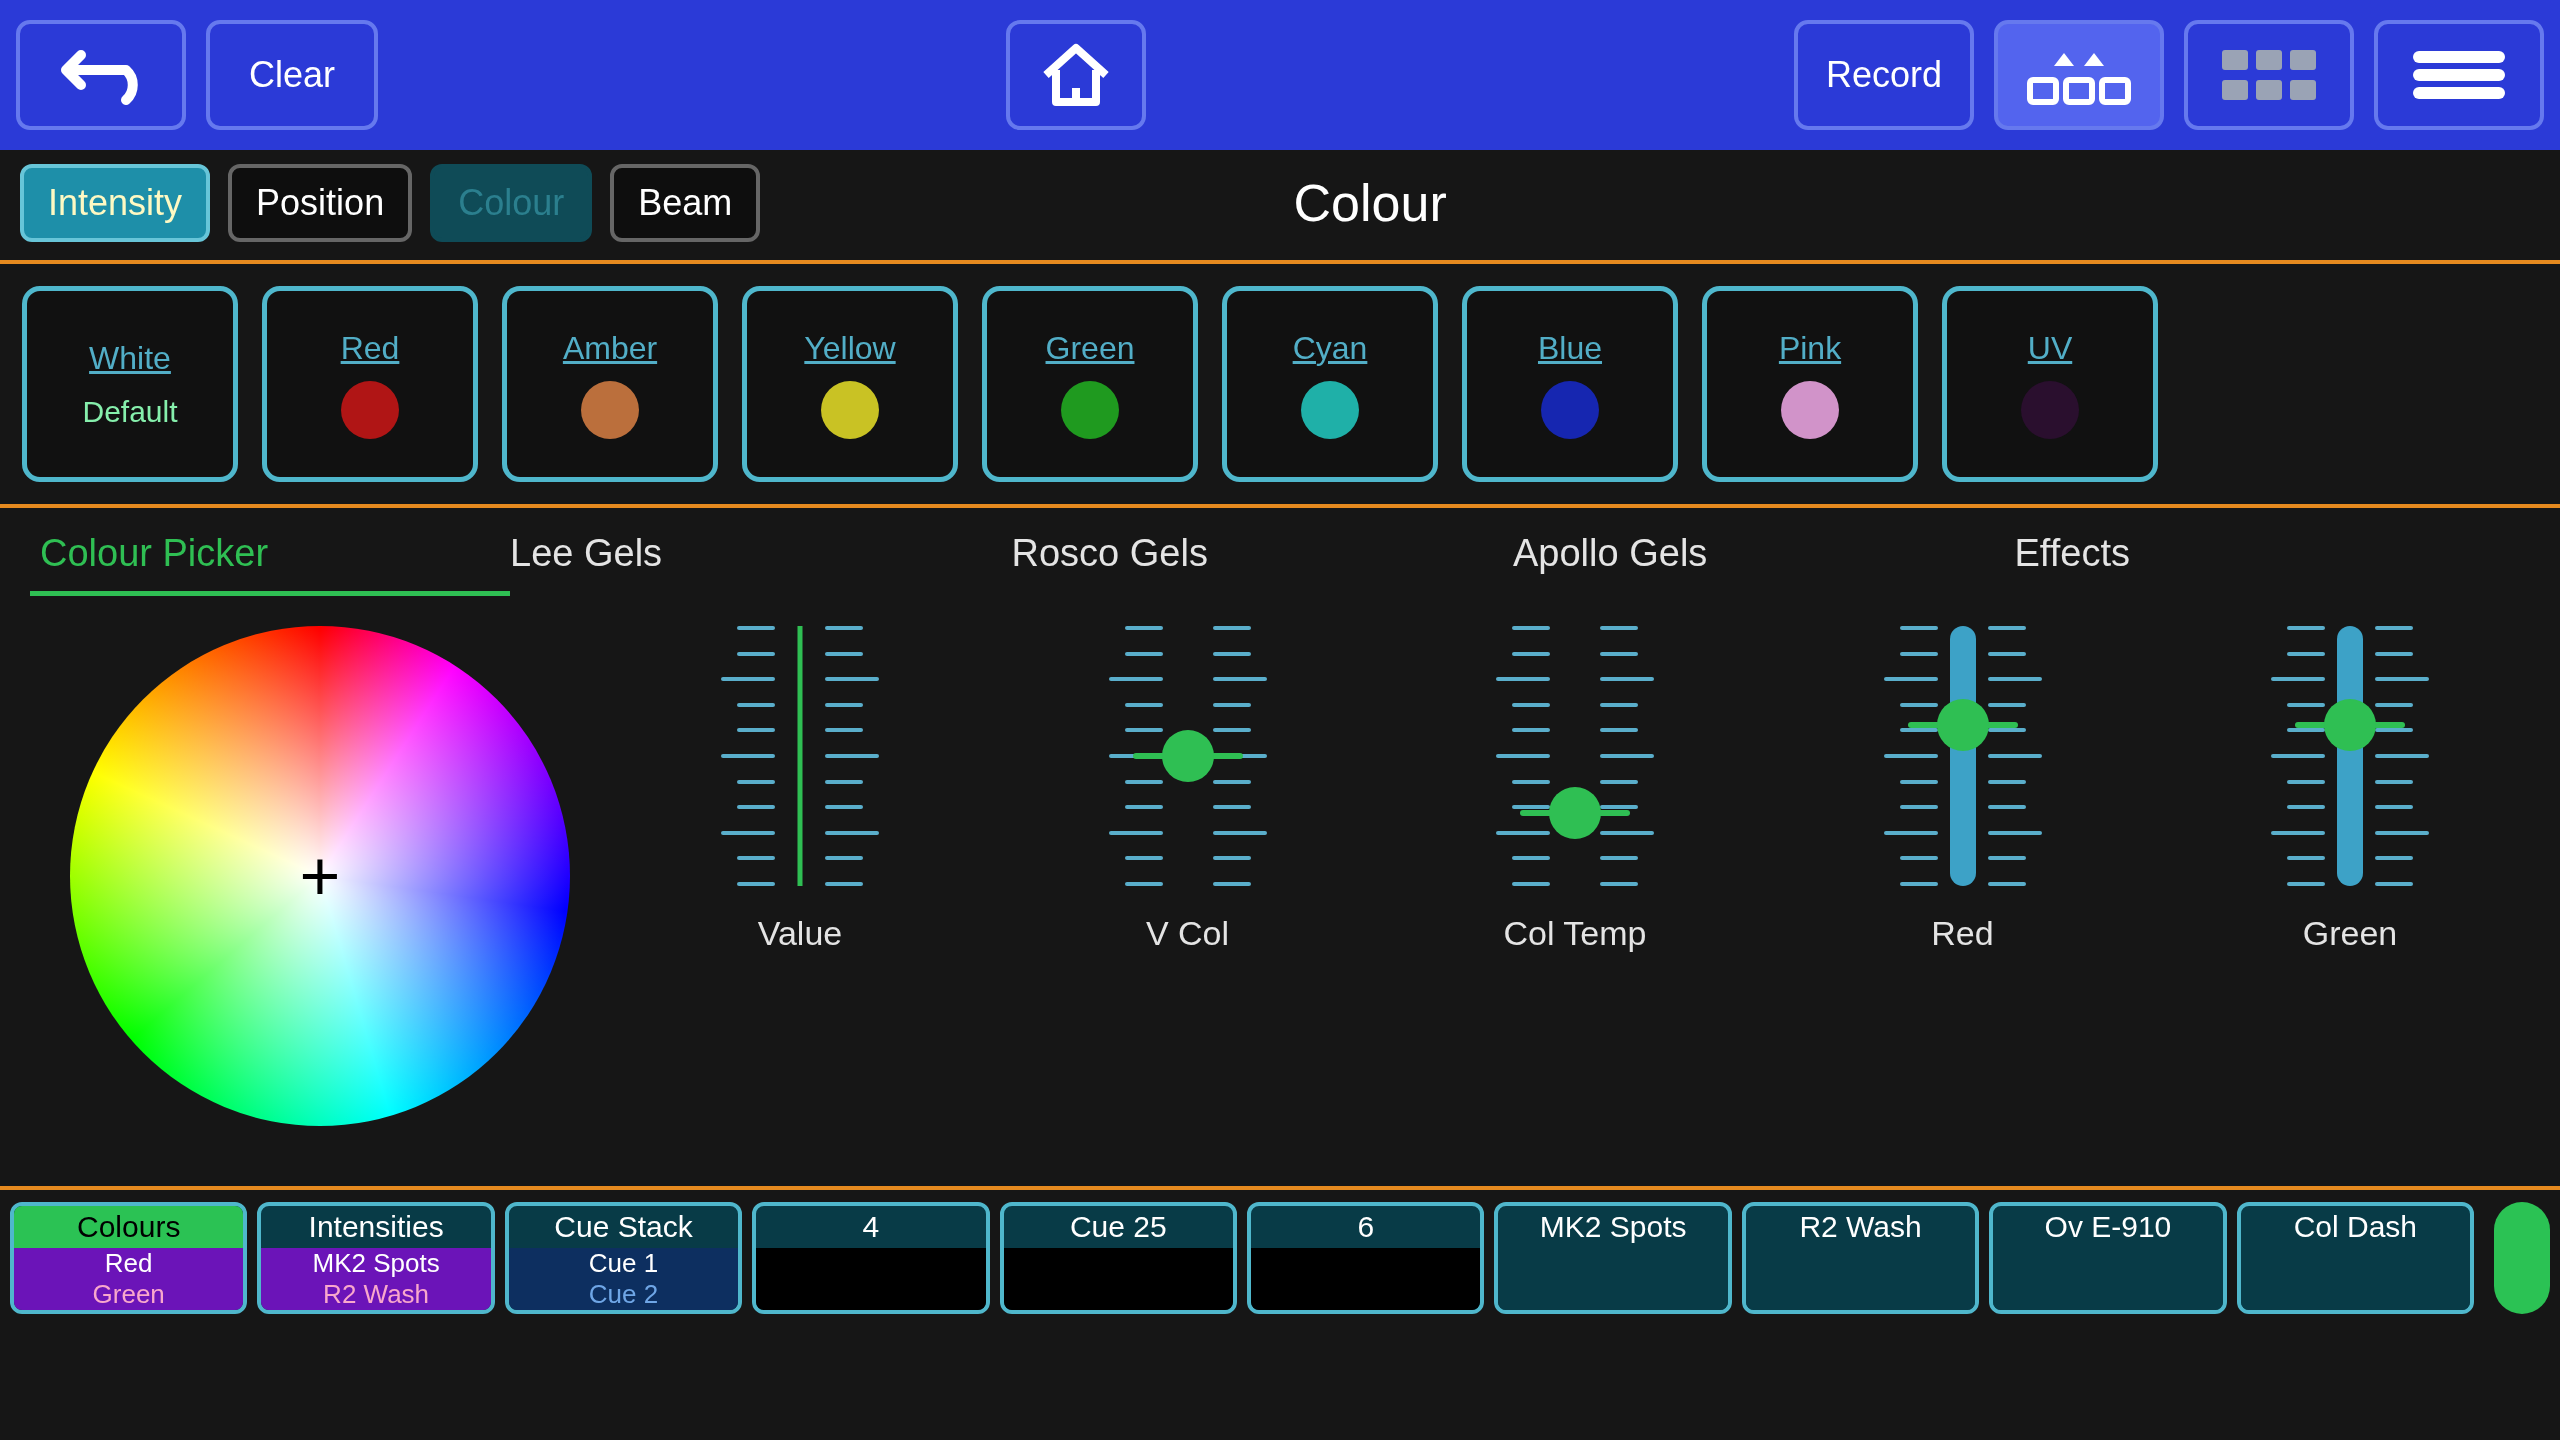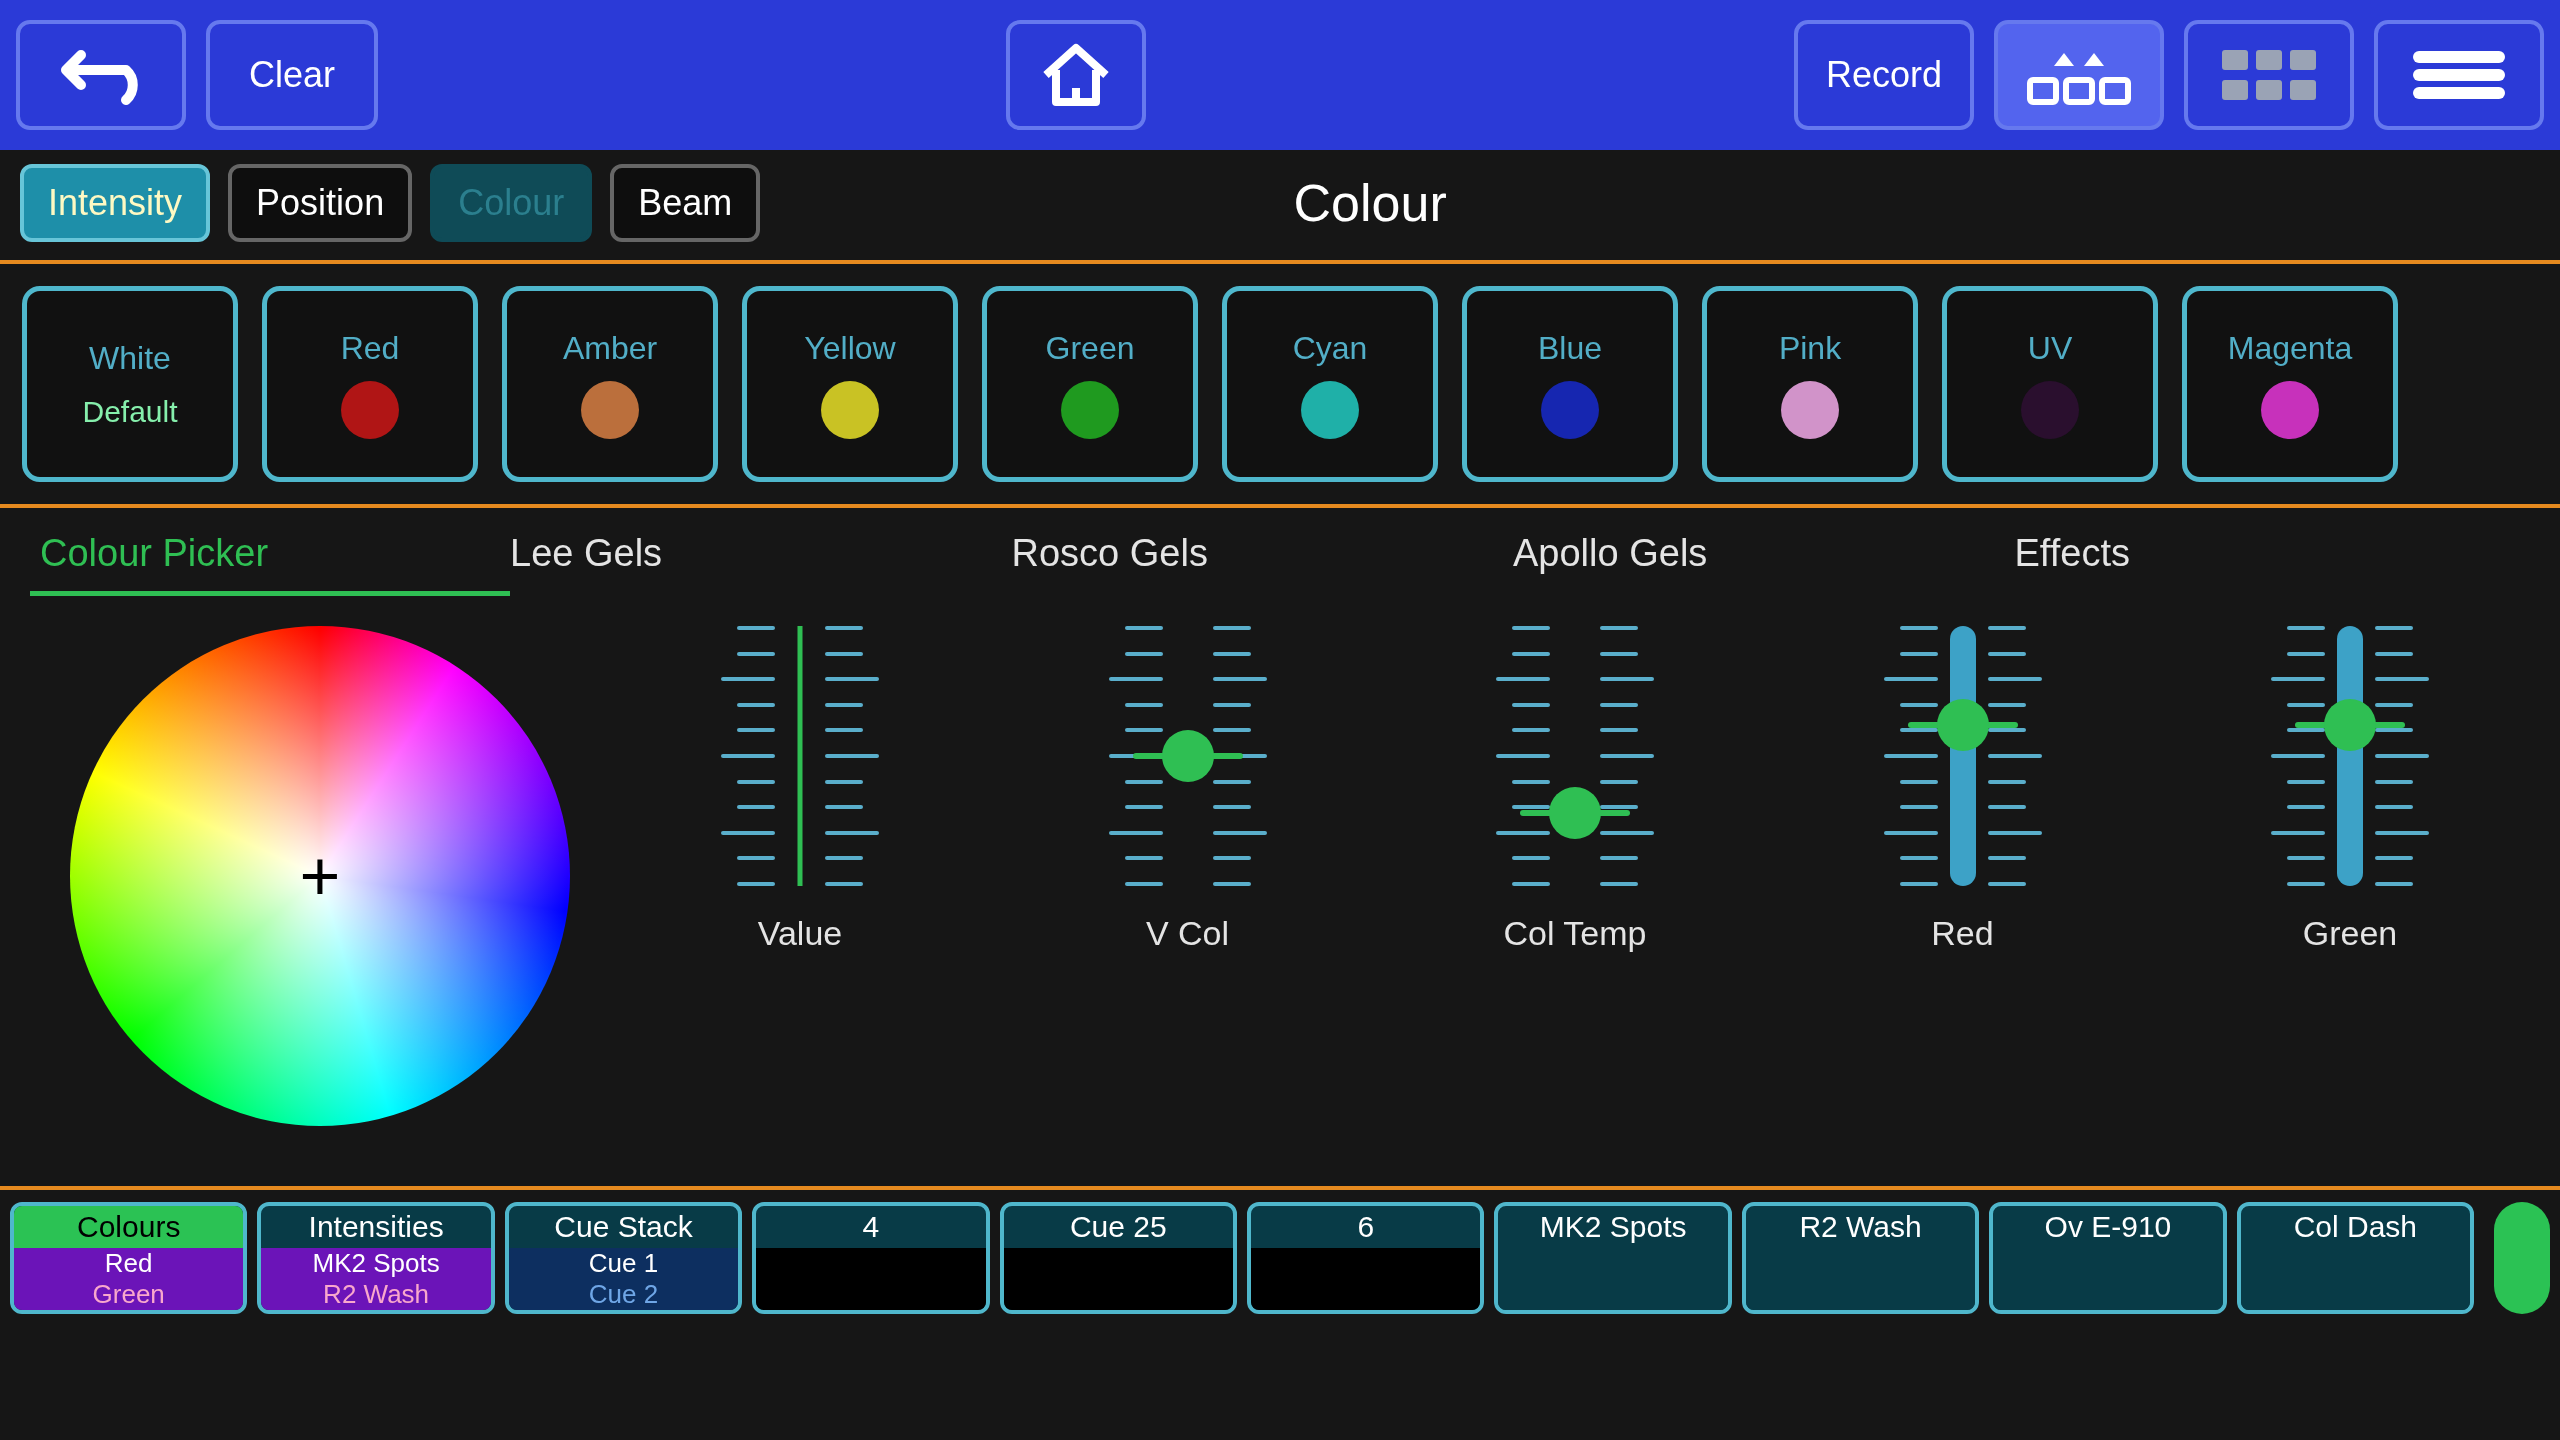--- a/index.html
+++ b/index.html
@@ -84,21 +84,21 @@
     height: 196px;
     border: 5px solid #4fb7cc;
     border-radius: 18px;
     background: #111;
     display: flex;
     flex-direction: column;
     align-items: center;
     justify-content: center;
     cursor: pointer;
   }
-  .preset .plabel { color:#52aec7; font-size: 32px; margin-bottom: 6px;}
+  .preset .plabel { color:#52aec7; font-size: 32px; margin-bottom: 6px; text-decoration: underline;}
   .preset .psub { color:#86efac; font-size: 30px; margin-top: 12px; }
   .preset .swatch {
     width: 58px; height: 58px; border-radius: 50%;
     margin-top: 8px;
   }
 
   
   .ptabs {
     display: flex;
     padding: 24px 44px 0 30px;
@@ -329,24 +329,20 @@
       <div class="swatch" style="background: rgb(22, 38, 176);"></div>
     </div>
     <div class="preset">
       <div class="plabel">Pink</div>
       <div class="swatch" style="background: rgb(209, 147, 201);"></div>
     </div>
     <div class="preset">
       <div class="plabel">UV</div>
       <div class="swatch" style="background: rgb(42, 15, 46);"></div>
     </div>
-    <div class="preset">
-      <div class="plabel">Magenta</div>
-      <div class="swatch" style="background: rgb(199, 49, 187);"></div>
-    </div>
   </div>
 <div class="hr-orange"></div>
 
 <div class="ptabs" id="ptabs">
     <div class="ptab active">Colour Picker</div>
     <div class="ptab">Lee Gels</div>
     <div class="ptab">Rosco Gels</div>
     <div class="ptab">Apollo Gels</div>
     <div class="ptab">Effects</div>
   </div>

